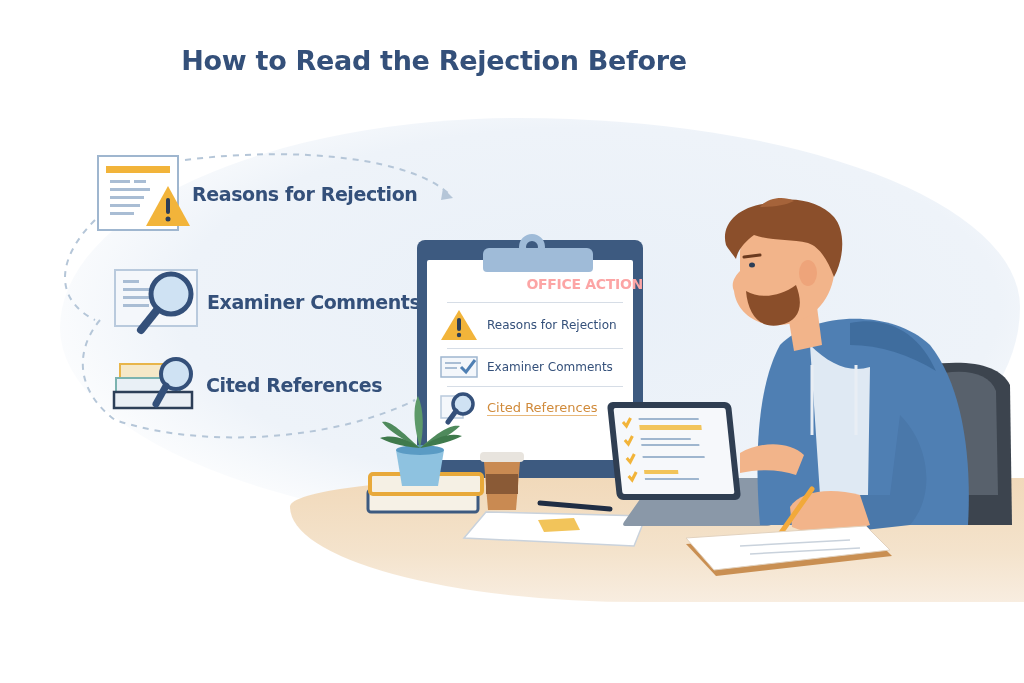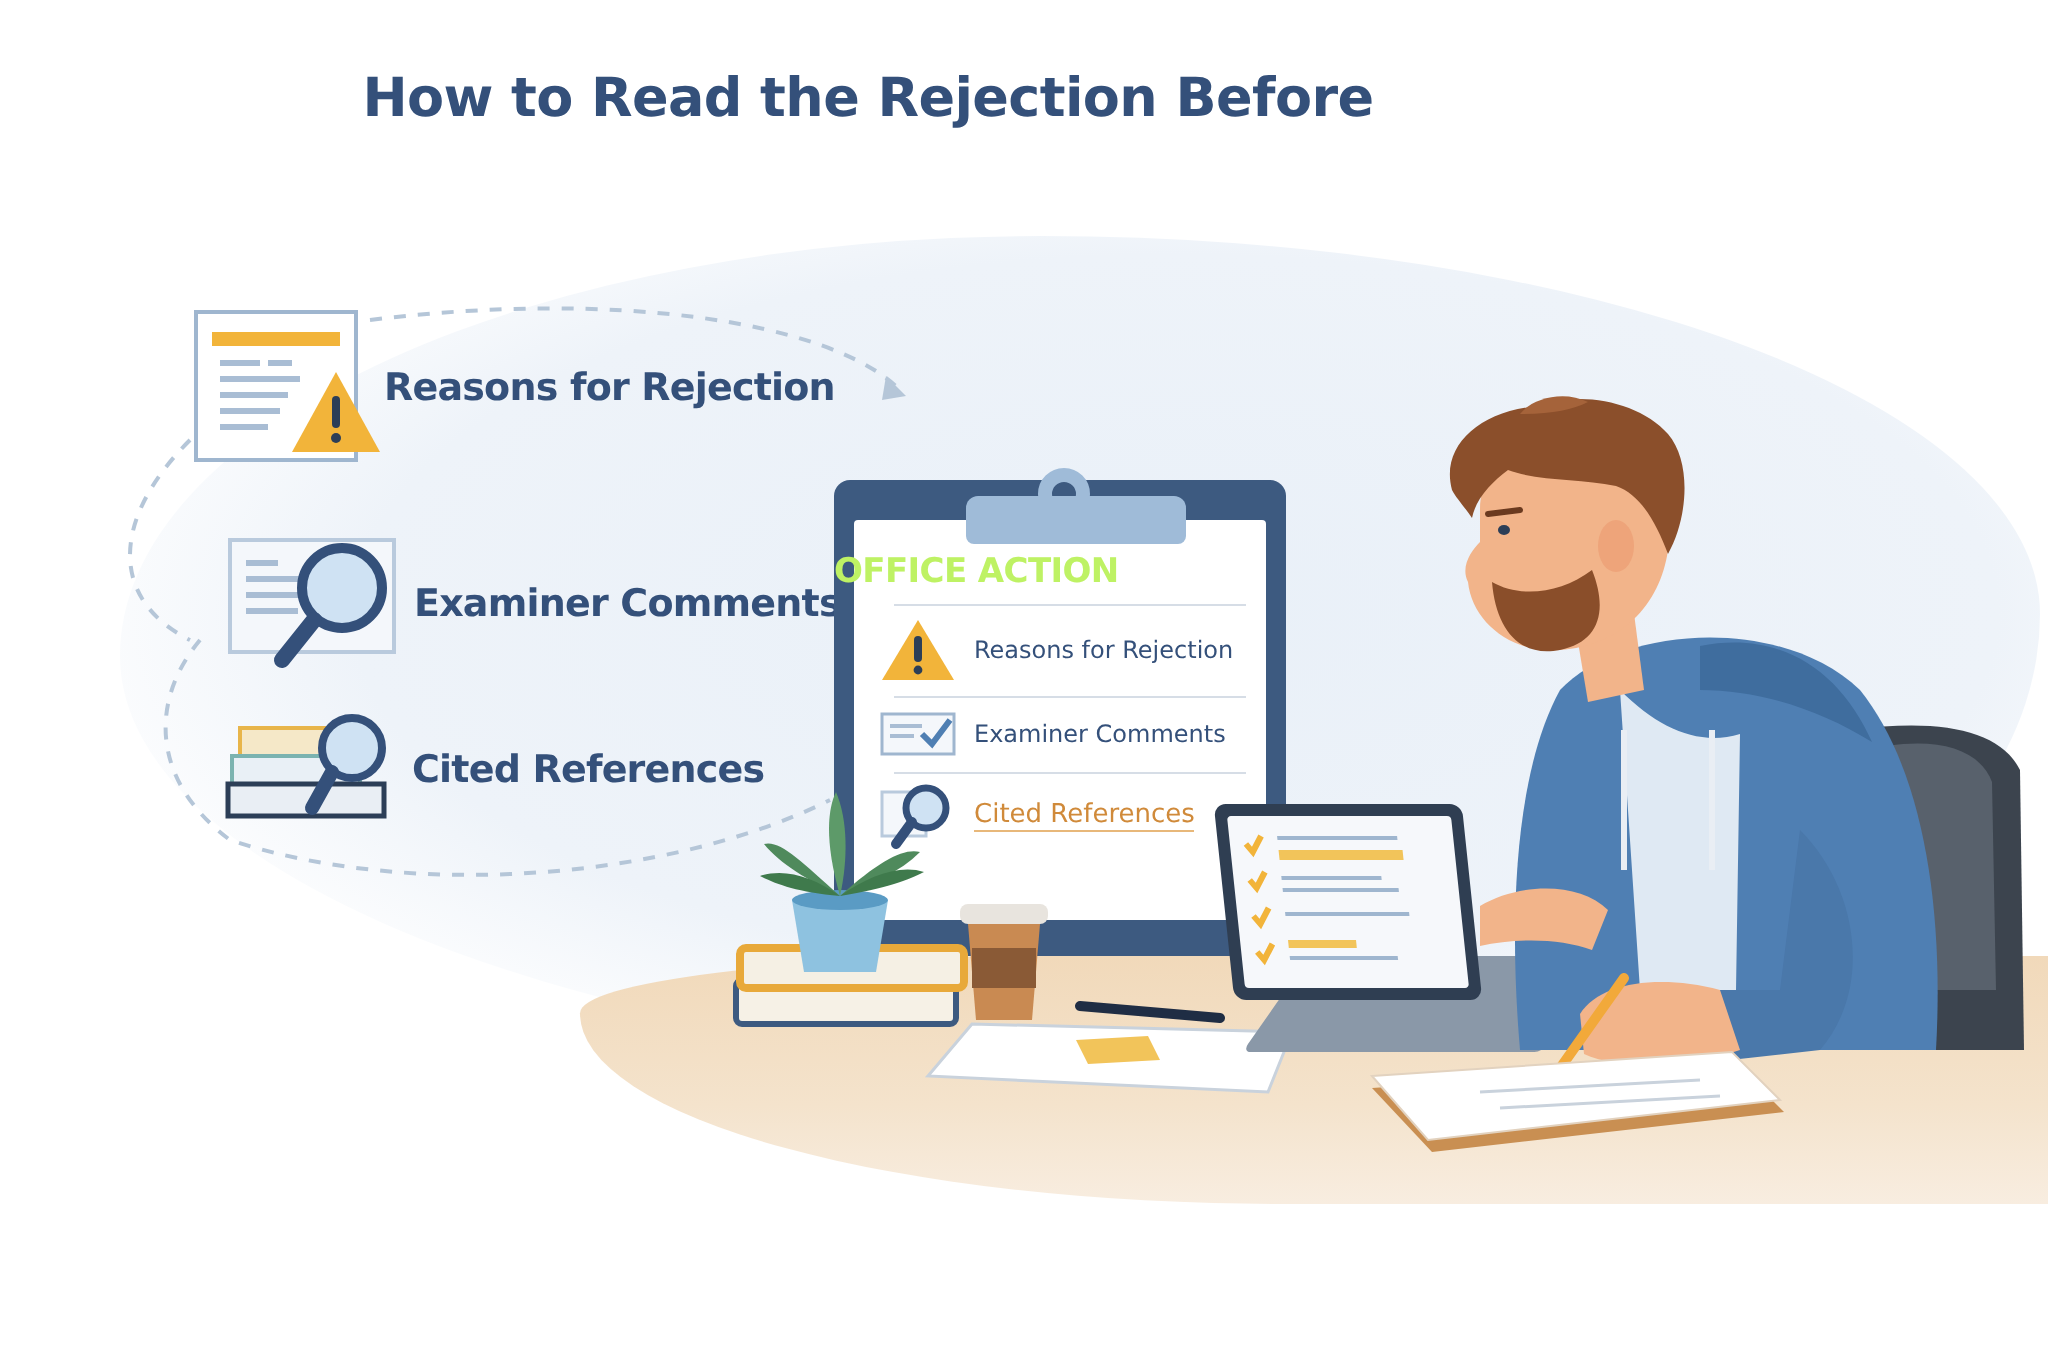--- a/index.html
+++ b/index.html
@@ -6,21 +6,21 @@
   html, body { width: 1024px; height: 683px; overflow: hidden; background: #ffffff; }
   body { position: relative; font-family: "Liberation Sans", sans-serif; }
 
   .bg-blob {
     position: absolute; left: 60px; top: 118px; width: 960px; height: 420px;
     background: radial-gradient(ellipse at 55% 45%, #e9f0f8 0%, #eef3f9 55%, rgba(240,245,250,0) 78%);
     border-radius: 48% 52% 40% 60% / 50% 45% 55% 50%;
   }
 
   .title {
-    position: absolute; left: 0; top: 32px; width: 868px; text-align: center;
+    position: absolute; left: 0; top: 43px; width: 868px; text-align: center;
     color: #34507a; font-size: 27px; font-weight: bold; line-height: 36px;
     font-family: "DejaVu Sans", sans-serif; letter-spacing: -0.3px;
   }
 
   .dash-loop {
     position: absolute; left: 55px; top: 150px; width: 400px; height: 292px;
   }
 
   .side-item { position: absolute; display: flex; align-items: center; }
   .side-label {
@@ -38,22 +38,22 @@
   }
   .clip-top {
     position: absolute; left: 66px; top: 8px; width: 110px; height: 24px;
     background: #9fbbd8; border-radius: 6px 6px 4px 4px;
   }
   .clip-ring {
     position: absolute; left: 102px; top: -6px; width: 26px; height: 26px;
     border: 7px solid #9fbbd8; border-radius: 50%; background: transparent;
   }
   .oa-title {
-    position: absolute; left: 0; top: 36px; width: 100%; text-align: left;
-    color: #bef264; font-size: 17px; font-weight: bold; font-family: "DejaVu Sans", sans-serif;
+    position: absolute; left: 0; top: 36px; width: 100%; text-align: right;
+    color: #fca5a5; font-size: 14px; font-weight: bold; font-family: "DejaVu Sans", sans-serif;
     letter-spacing: -0.3px;
   }
   .oa-row { position: absolute; left: 22px; right: 10px; display: flex; align-items: center; gap: 8px; }
   .oa-row .lbl { color: #34507a; font-size: 12px; font-family: "DejaVu Sans", sans-serif; }
   .oa-row .lbl.orange { color: #d08a3a; font-size: 13px; border-bottom: 1px solid #e8b87a; }
   .oa-divider { position: absolute; left: 30px; right: 20px; height: 1px; background: #d6dde6; }
 
   .laptop {
     position: absolute; left: 612px; top: 402px; width: 124px; height: 98px;
     background: #2f3e52; border-radius: 6px; transform: skewX(6deg);

